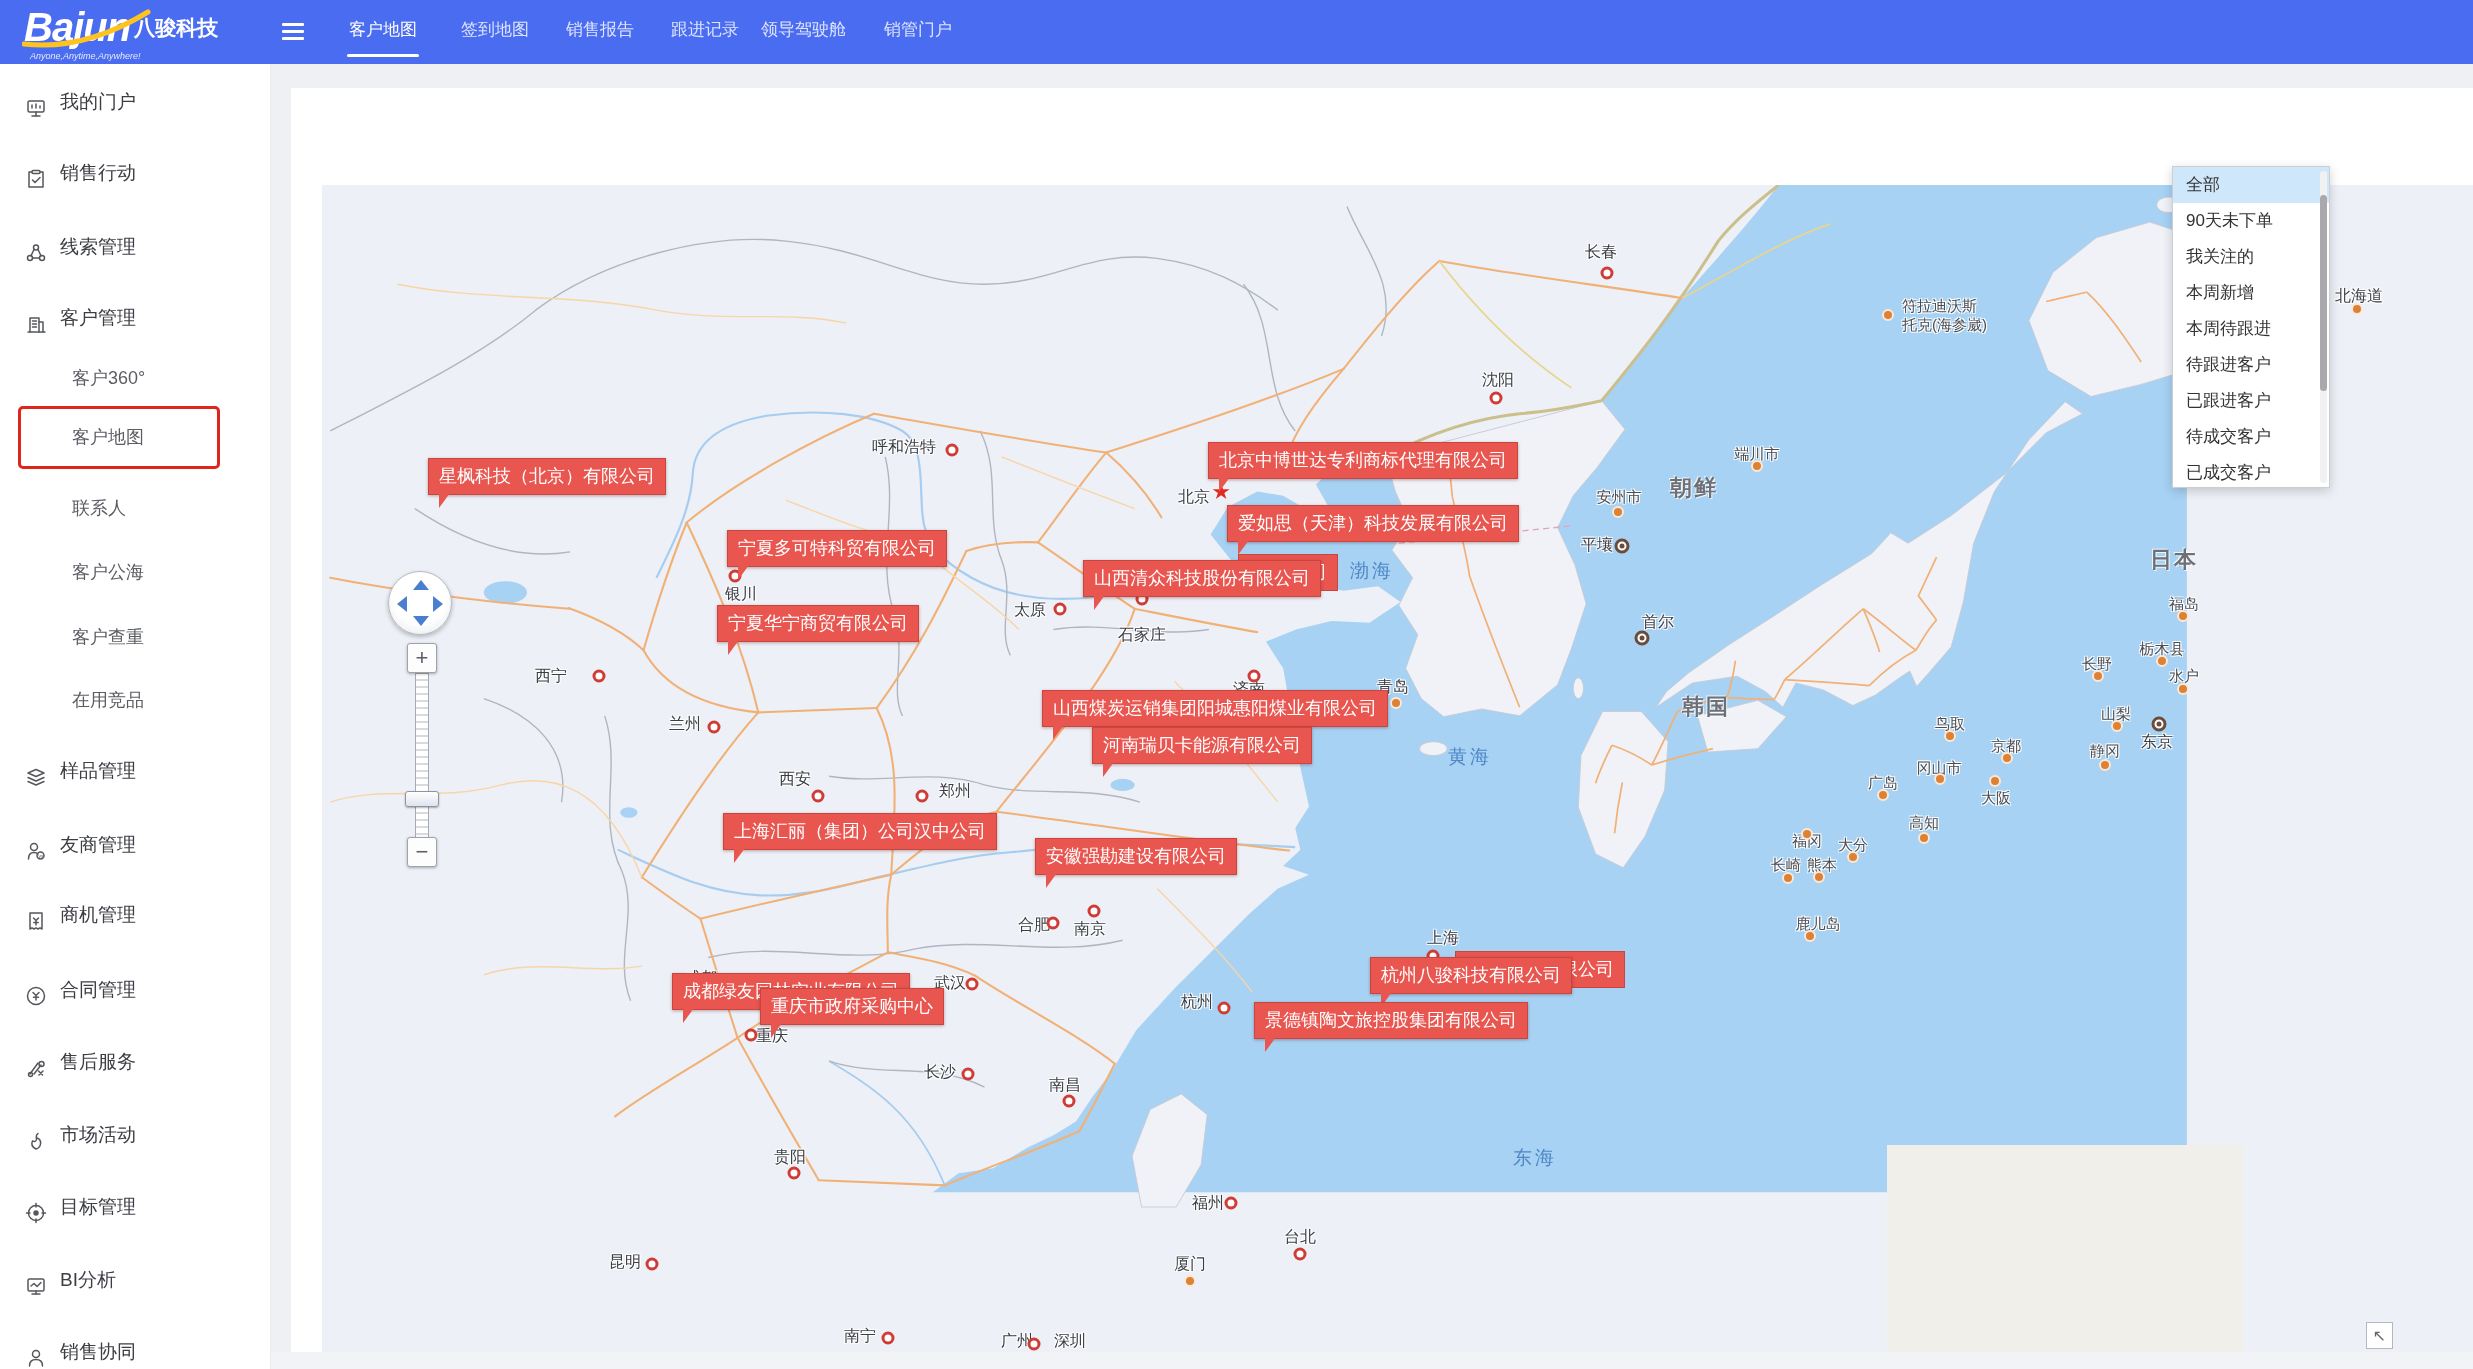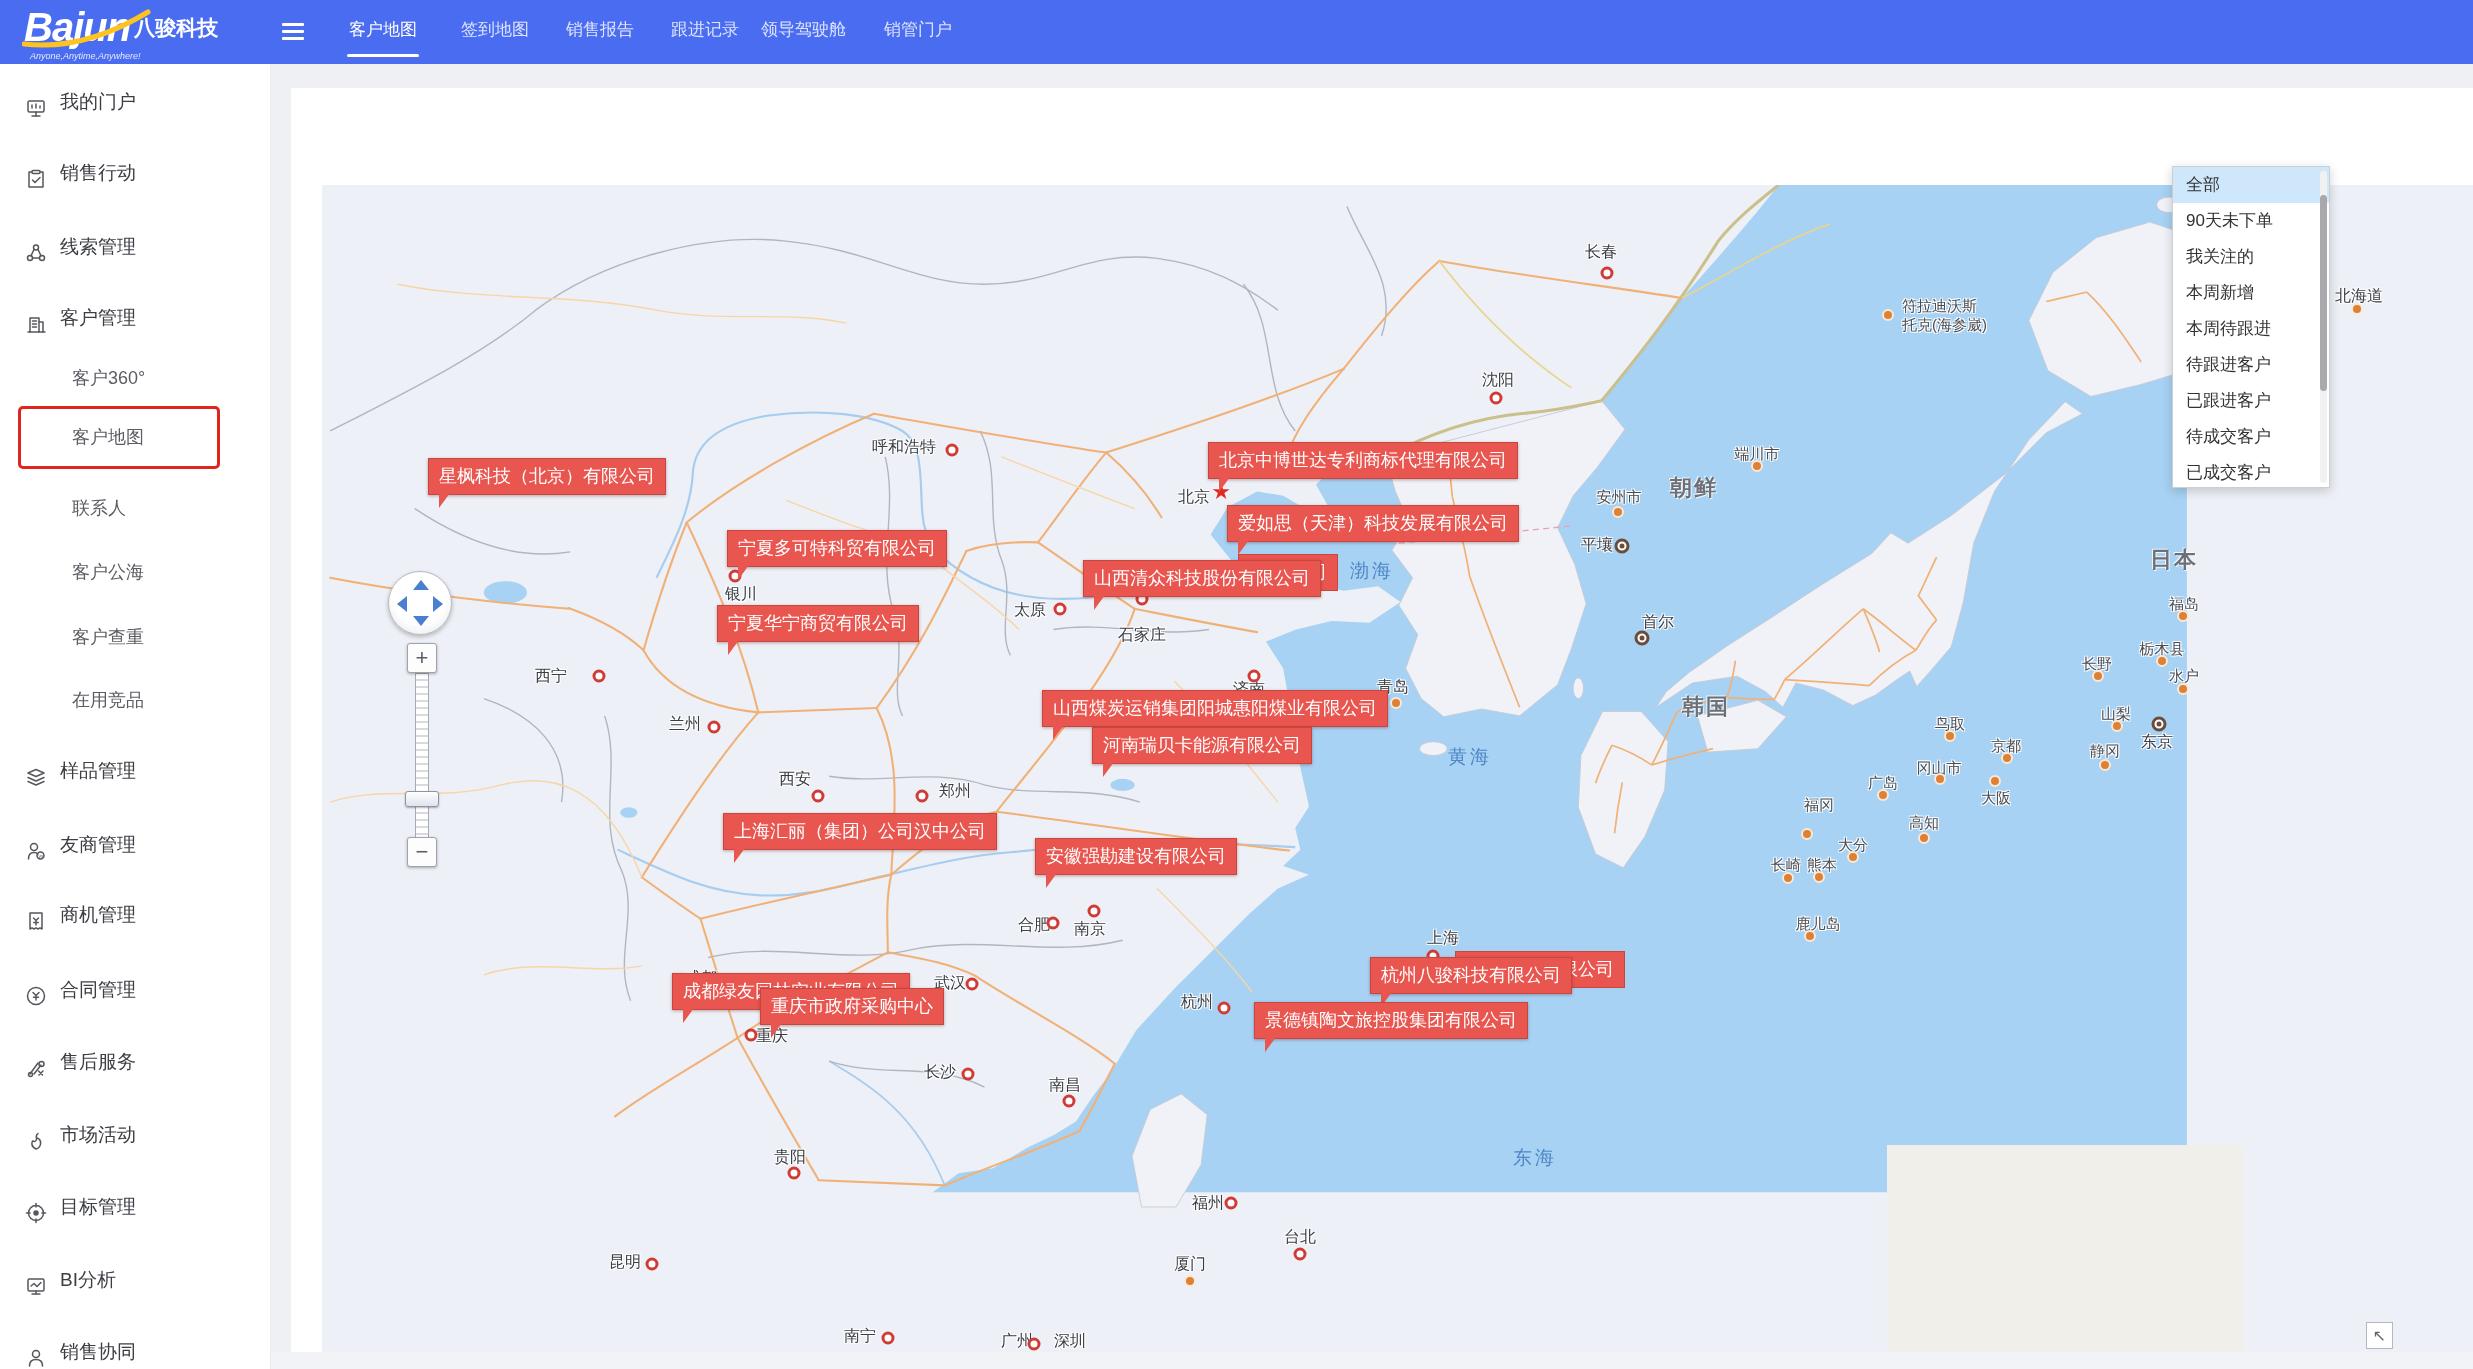--- a/index.html
+++ b/index.html
@@ -550,21 +550,21 @@
       <div class="mk mk-double" style="left: 1320px; top: 453px;"></div>
       <div class="city small" style="left: 1297px; top: 312px;">安州市</div>
       <div class="mk mk-dot" style="left: 1296px; top: 327px;"></div>
       <div class="city small" style="left: 1435px; top: 269px;">端川市</div>
       <div class="mk mk-dot" style="left: 1435px; top: 281px;"></div>
       <div class="city small left" style="left: 1580px; top: 131px;">符拉迪沃斯
 托克(海参崴)</div>
       <div class="mk mk-dot" style="left: 1566px; top: 130px;"></div>
       <div class="city" style="left: 2037px; top: 111px;">北海道</div>
       <div class="mk mk-dot" style="left: 2035px; top: 124px;"></div>
-      <div class="city small" style="left: 1485px; top: 620px; margin-left: 12px;">福冈</div>
+      <div class="city small" style="left: 1485px; top: 656px;">福冈</div>
       <div class="mk mk-dot" style="left: 1485px; top: 649px;"></div>
       <div class="city small" style="left: 1464px; top: 680px;">长崎</div>
       <div class="mk mk-dot" style="left: 1466px; top: 693px;"></div>
       <div class="city small" style="left: 1500px; top: 680px;">熊本</div>
       <div class="mk mk-dot" style="left: 1497px; top: 692px;"></div>
       <div class="city small" style="left: 1531px; top: 660px;">大分</div>
       <div class="mk mk-dot" style="left: 1531px; top: 672px;"></div>
       <div class="city small" style="left: 1496px; top: 739px;">鹿儿岛</div>
       <div class="mk mk-dot" style="left: 1488px; top: 751px;"></div>
       <div class="city small" style="left: 1602px; top: 638px;">高知</div>

